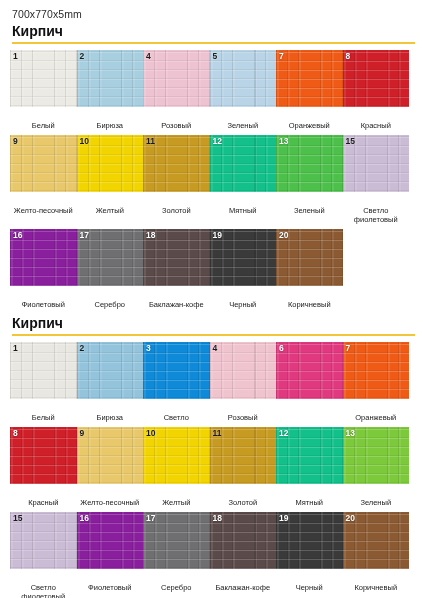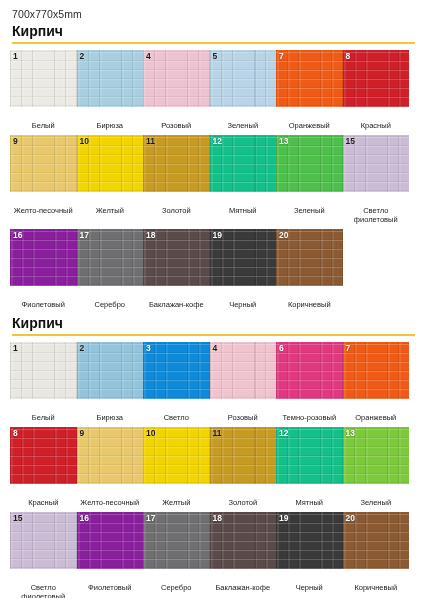--- a/index.html
+++ b/index.html
@@ -252,21 +252,20 @@
               <div class="brick-tex"></div>
               <div class="num">4</div>
             </div>
             <div class="cname">Розовый</div>
           </div>
           <div class="cell">
             <div class="swatch" style="background: rgb(224, 57, 127);">
               <div class="brick-tex"></div>
               <div class="num light">6</div>
             </div>
-            <div class="cname">Темно-розовый</div>
           </div>
           <div class="cell">
             <div class="swatch" style="background: rgb(239, 91, 23);">
               <div class="brick-tex"></div>
               <div class="num light">7</div>
             </div>
             <div class="cname">Оранжевый</div>
           </div>
           <div class="cell">
             <div class="swatch" style="background: rgb(207, 31, 41);">

